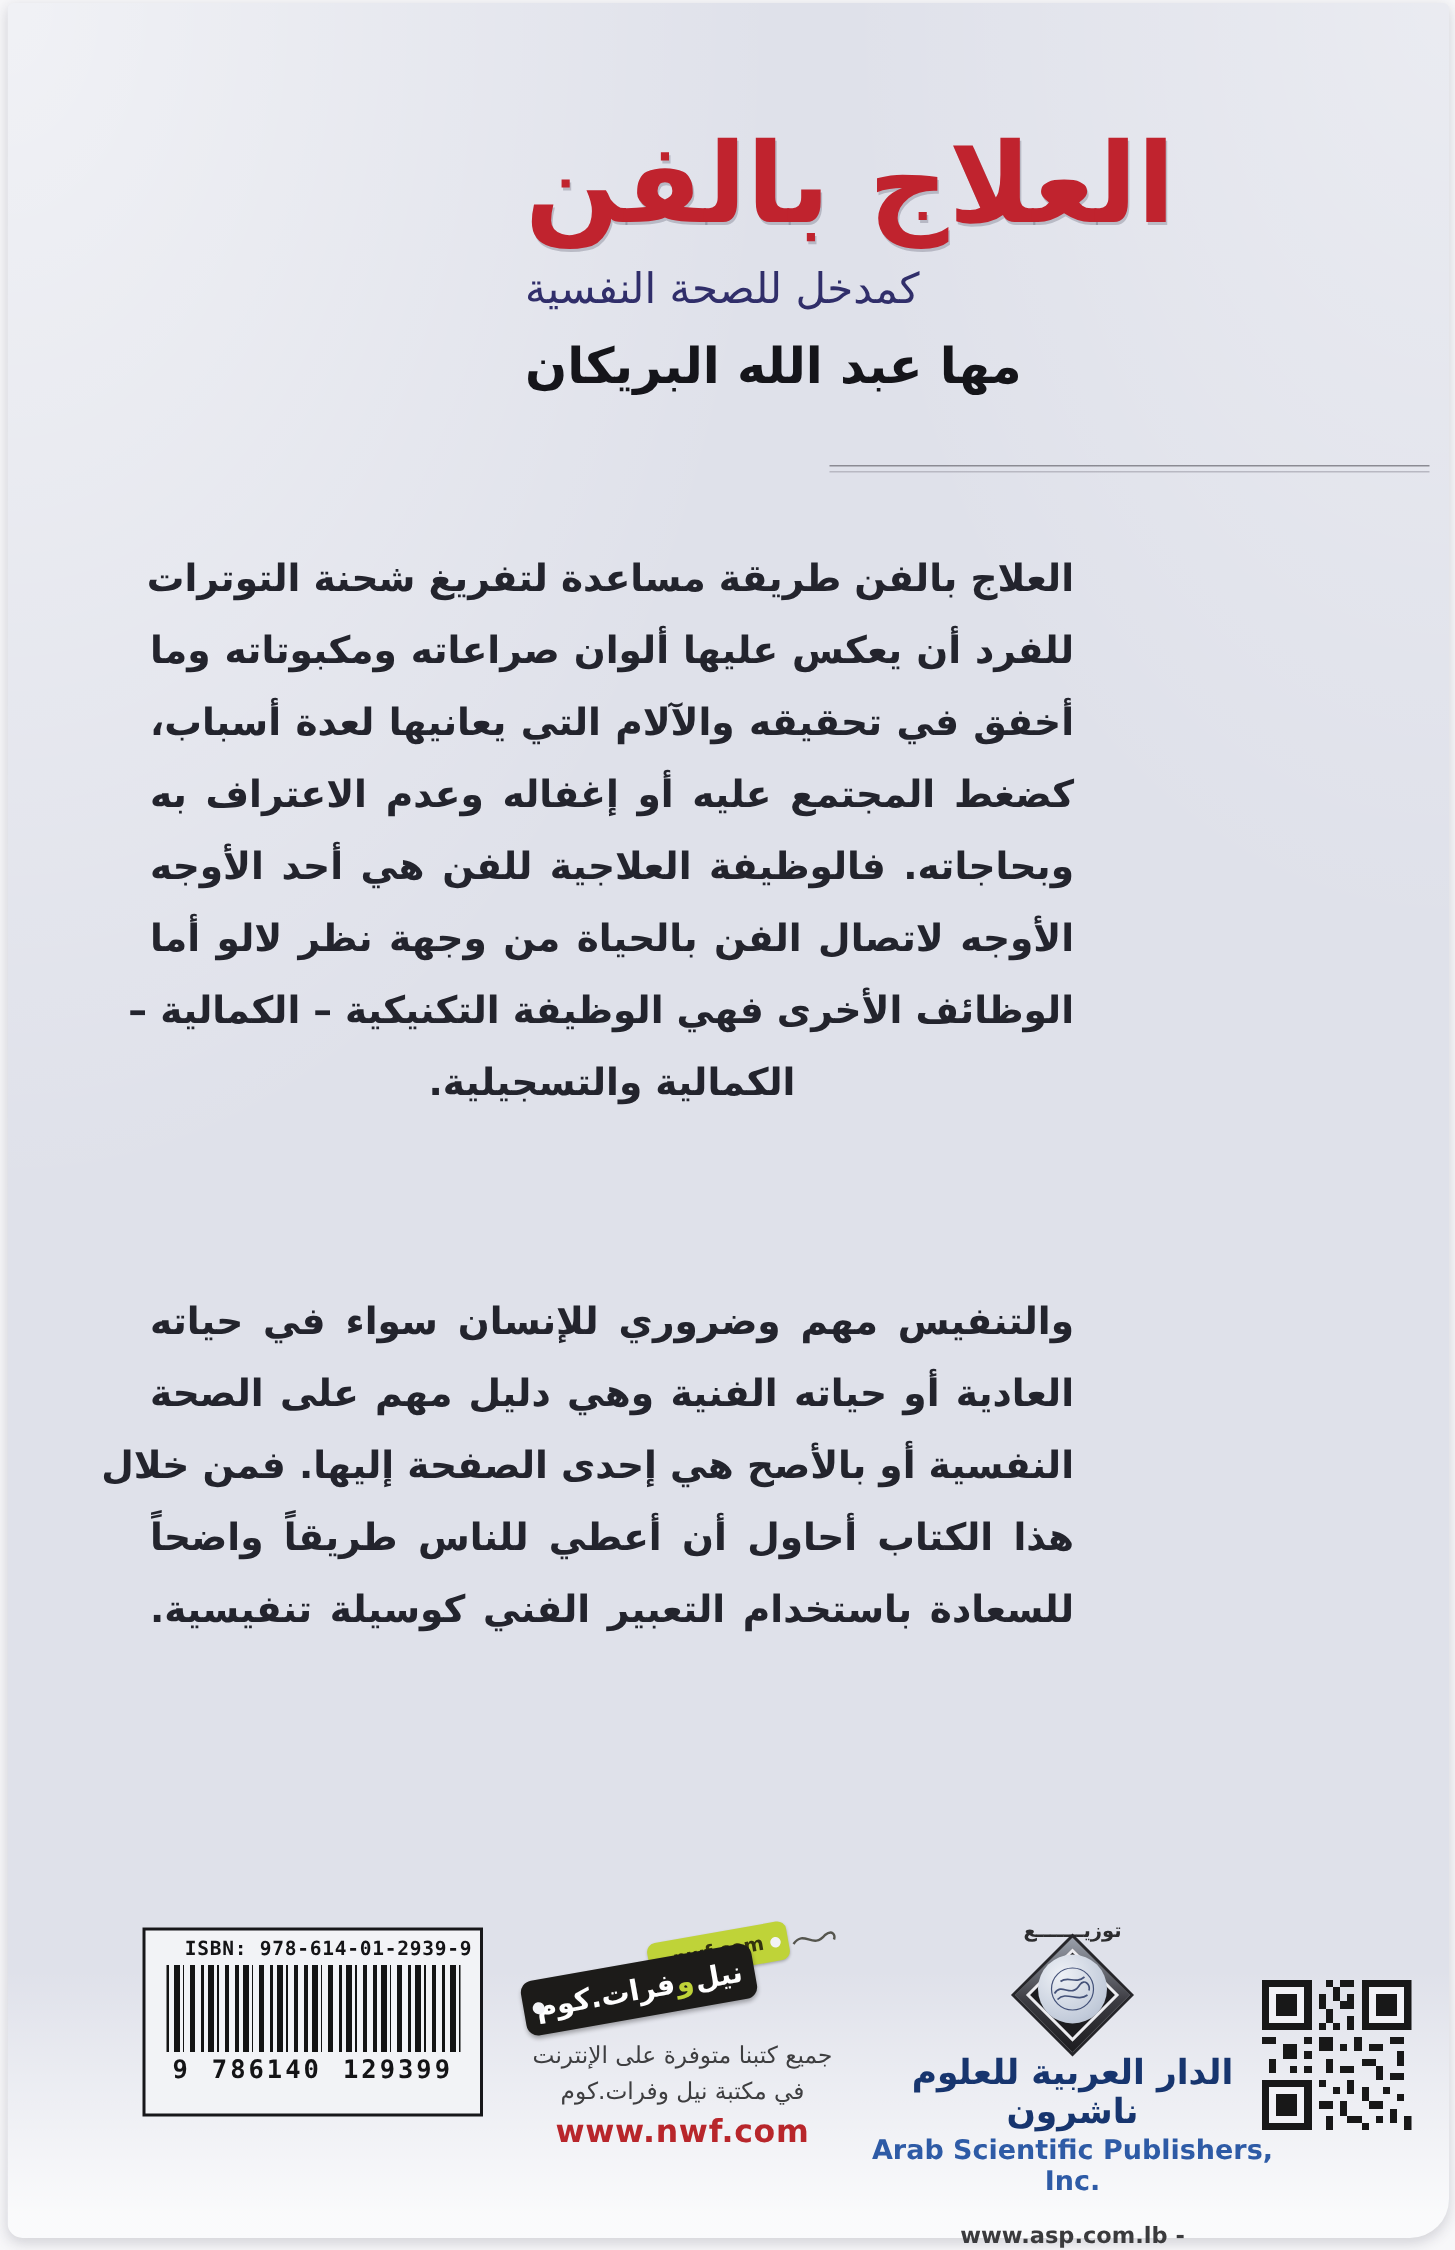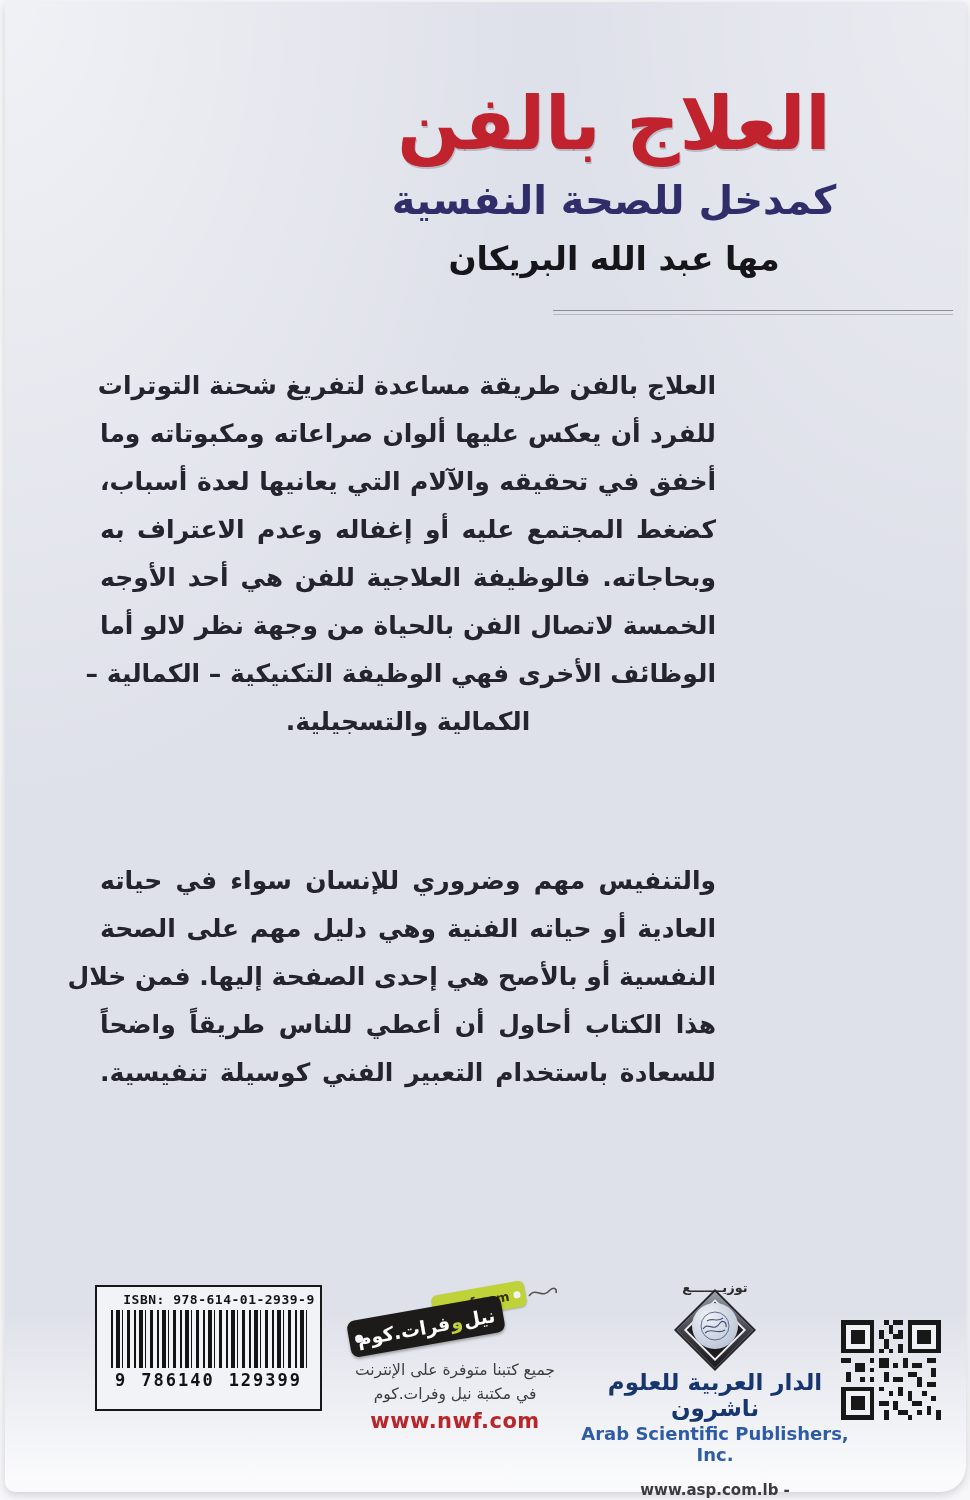--- a/index.html
+++ b/index.html
@@ -14,31 +14,31 @@
     background:
       radial-gradient(ellipse at 0% 0%, rgba(255,255,255,.55), rgba(255,255,255,0) 38%),
       radial-gradient(ellipse at 100% 0%, rgba(255,255,255,.35), rgba(255,255,255,0) 30%),
       linear-gradient(to bottom, rgba(255,255,255,0) 88%, rgba(255,255,255,.85) 99%),
       var(--page-bg,#dfe1ea);
     border-radius:4px 4px 26px 10px;
     box-shadow:0 3px 9px rgba(40,40,60,.18);
   }
   
   .head{
-    position:absolute;top:74px;right:72px;width:560px;
-    text-align:center;direction:rtl;
+    position:absolute;top:74px;right:56px;width:560px;
+    text-align:left;direction:rtl;
   }
   .title{
     color:var(--title-red,#c0232e);
     font-size:74px;font-weight:700;line-height:1.28;
     text-shadow:1px 2px 0 rgba(60,60,80,.25);
   }
   .subtitle{
     color:var(--subtitle-navy,#302e6a);
-    font-size:40px;font-weight:700;margin-top:4px;line-height:1.25;
+    font-size:28px;font-weight:400;margin-top:4px;line-height:1.25;
   }
   .author{
     color:#15151a;font-size:33px;font-weight:700;margin-top:14px;line-height:1.2;
   }
   .rule{
     position:absolute;left:548px;top:308px;width:400px;height:3px;
     border-top:1px solid var(--rule-gray,#8b8b93);
     border-bottom:1px solid #b8b8c2;
   }
   
@@ -148,21 +148,21 @@
     <div class="author">مها عبد الله البريكان</div>
   </div>
   <div class="rule"></div>
 
   <div class="para para-a">
       <div class="bline">العلاج بالفن طريقة مساعدة لتفريغ شحنة التوترات</div>
       <div class="bline">للفرد أن يعكس عليها ألوان صراعاته ومكبوتاته وما</div>
       <div class="bline">أخفق في تحقيقه والآلام التي يعانيها لعدة أسباب،</div>
       <div class="bline">كضغط المجتمع عليه أو إغفاله وعدم الاعتراف به</div>
       <div class="bline">وبحاجاته. فالوظيفة العلاجية للفن هي أحد الأوجه</div>
-      <div class="bline">الخمسة لاتصال الفن بالحياة من وجهة نظر لالو أما</div>
+      <div class="bline">الأوجه لاتصال الفن بالحياة من وجهة نظر لالو أما</div>
       <div class="bline">الوظائف الأخرى فهي الوظيفة التكنيكية – الكمالية –</div>
       <div class="bline">الكمالية والتسجيلية.</div>
     </div>
   <div class="para para-b">
       <div class="bline">والتنفيس مهم وضروري للإنسان سواء في حياته</div>
       <div class="bline">العادية أو حياته الفنية وهي دليل مهم على الصحة</div>
       <div class="bline">النفسية أو بالأصح هي إحدى الصفحة إليها. فمن خلال</div>
       <div class="bline">هذا الكتاب أحاول أن أعطي للناس طريقاً واضحاً</div>
       <div class="bline">للسعادة باستخدام التعبير الفني كوسيلة تنفيسية.</div>
     </div>

